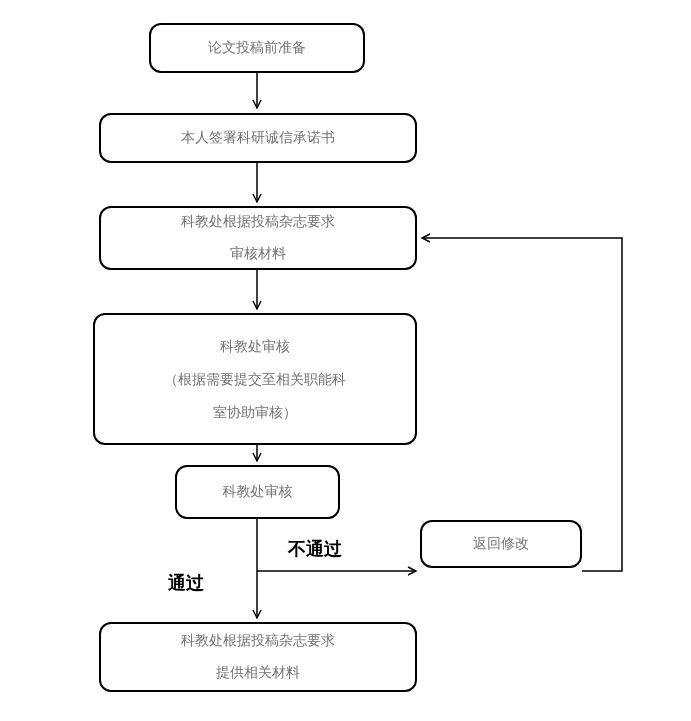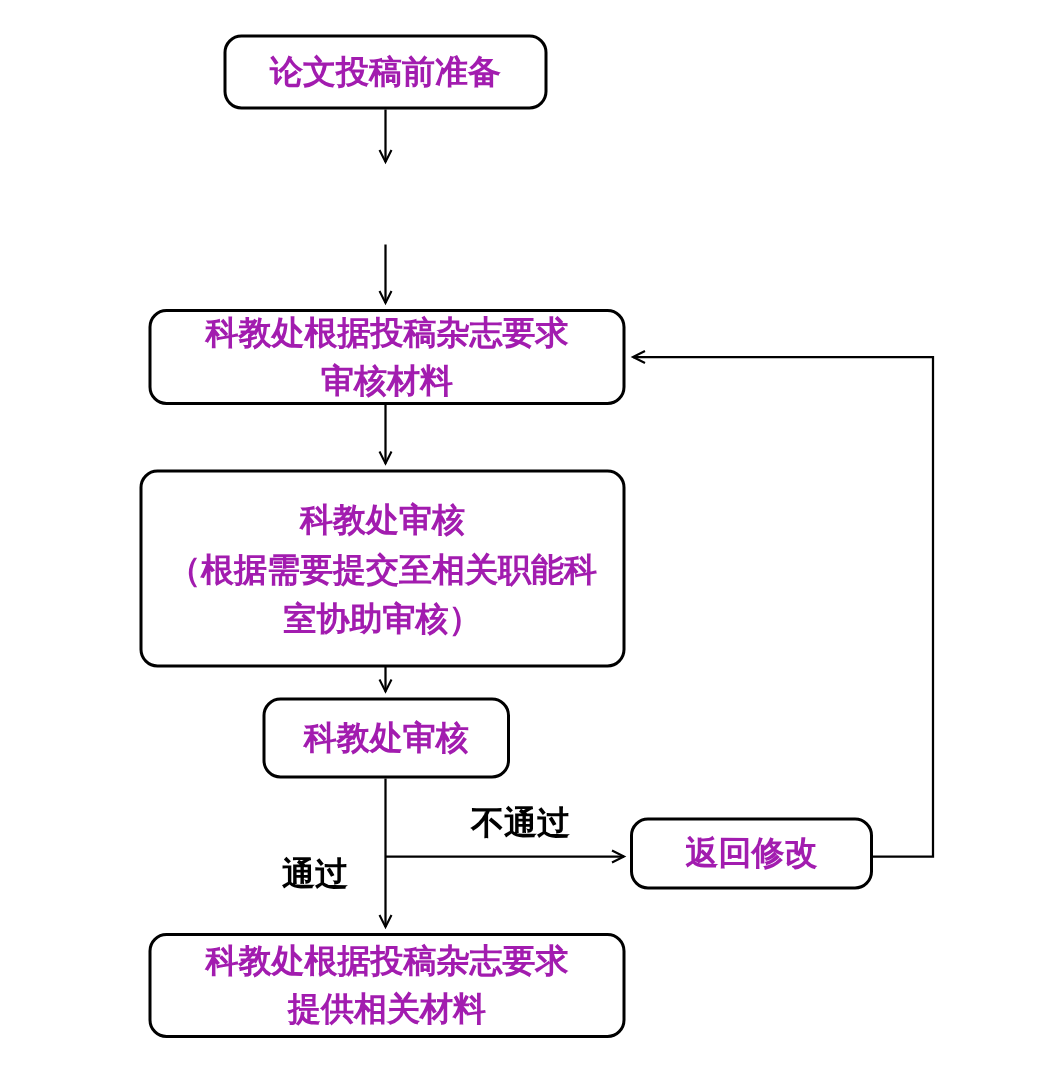--- a/index.html
+++ b/index.html
@@ -25,45 +25,45 @@
   .node {
     position: absolute;
     box-sizing: border-box;
     background: #ffffff;
     border: 2px solid #000000;
     border-radius: 12px;
     display: flex;
     align-items: center;
     justify-content: center;
     text-align: center;
-    color: #a21caf;
-    font-weight: bold;
-    font-size: 22px;
+    color: #737373;
+    font-weight: normal;
+    font-size: 14px;
     line-height: 32px;
     white-space: pre-line;
     z-index: 2;
   }
   .edge-label {
     position: absolute;
     color: #000000;
     font-weight: bold;
-    font-size: 22px;
-    text-align: right;
+    font-size: 18px;
+    text-align: left;
     white-space: nowrap;
     background: #ffffff;
     z-index: 3;
     line-height: 26px;
   }
   
   .node-prepare  { left: 149px; top:  23px; width: 216px; height:  50px; }
   .node-sign     { left:  99px; top: 113px; width: 318px; height:  50px; }
   .node-submit   { left:  99px; top: 206px; width: 318px; height:  64px; }
   .node-review   { left:  93px; top: 313px; width: 324px; height: 132px; line-height: 33px; }
   .node-feedback { left: 175px; top: 465px; width: 165px; height:  54px; }
-  .node-revise   { left: 420px; top: 545px; width: 162px; height:  48px; text-align: center; }
+  .node-revise   { left: 420px; top: 520px; width: 162px; height:  48px; text-align: center; }
   .node-provide  { left:  99px; top: 622px; width: 318px; height:  70px; }
   .label-fail    { left: 288px; top: 536px; width:  92px; }
   .label-pass    { left: 168px; top: 570px; width:  64px; }
 </style>
 </head>
 <body>
 
 <div class="canvas">
 
   <svg class="connectors" viewBox="0 0 691 721" xmlns="http://www.w3.org/2000/svg">
@@ -77,20 +77,21 @@
       <line x1="257" y1="163" x2="257" y2="202" marker-end="url(#arrowOpen)"></line>
       <line x1="257" y1="270" x2="257" y2="309" marker-end="url(#arrowOpen)"></line>
       <line x1="257" y1="419" x2="257" y2="461" marker-end="url(#arrowOpen)"></line>
       <line x1="257" y1="519" x2="257" y2="618" marker-end="url(#arrowOpen)"></line>
       <line x1="257" y1="571" x2="416" y2="571" marker-end="url(#arrowOpen)"></line>
       <path d="M582,571 L622,571 L622,238 L422,238" marker-end="url(#arrowOpen)"></path>
     </g>
   </svg>
 
   <div class="node node-prepare">论文投稿前准备</div>
+  <div class="node node-sign">本人签署科研诚信承诺书</div>
   <div class="node node-submit">科教处根据投稿杂志要求
 审核材料</div>
   <div class="node node-review">科教处审核
 （根据需要提交至相关职能科
 室协助审核）</div>
   <div class="node node-feedback">科教处审核</div>
   <div class="node node-revise">返回修改</div>
   <div class="node node-provide">科教处根据投稿杂志要求
 提供相关材料</div>
 

